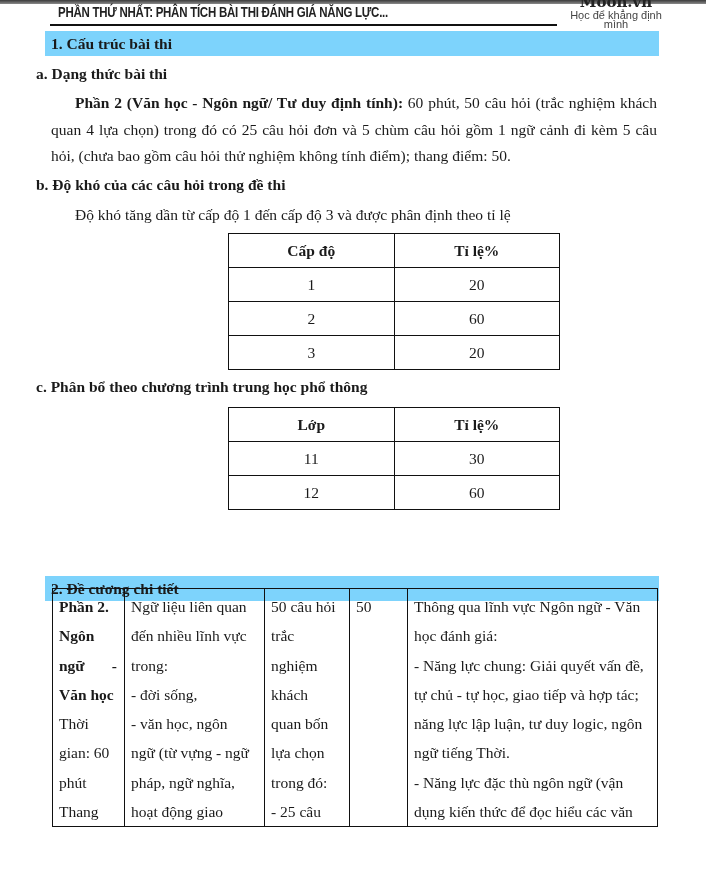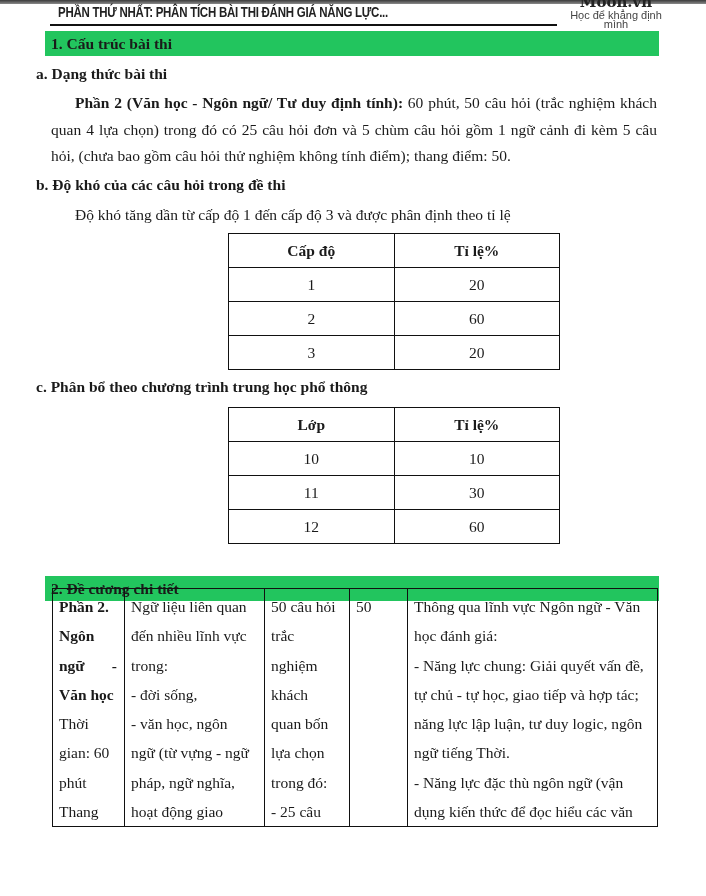--- a/index.html
+++ b/index.html
@@ -17,21 +17,21 @@
     font-family:"Liberation Sans","DejaVu Sans",sans-serif; font-weight:bold;
     font-size:14px; letter-spacing:-0.3px; transform:scaleX(0.82); transform-origin:left;
     color:#222; white-space:nowrap;
   }
   .title-rule { position:absolute; left:50px; top:24px; width:507px; height:2px; background:#111; }
   .logo { position:absolute; left:566px; top:-6px; width:100px; text-align:center; }
   .logo-mark { font-family:"DejaVu Serif",serif; font-weight:bold; font-size:15px; color:#222; line-height:17px; }
   .logo-tag { font-family:"Liberation Sans",sans-serif; font-size:11px; color:#444; line-height:9px; }
 
   .band {
-    position:absolute; left:45px; width:614px; height:25px; background:#22c55e;
+    position:absolute; left:45px; width:614px; height:25px; background:#7dd3fc;
     font-weight:bold; font-size:15.5px; line-height:25px; padding-left:6px; box-sizing:border-box;
   }
   .h3 { position:absolute; left:36px; font-weight:bold; font-size:15.5px; white-space:nowrap; }
   .para {
     position:absolute; left:51px; width:606px; font-size:15.5px; line-height:26.5px;
     text-align:justify;
   }
   .para .indent { padding-left:24px; }
   .para b { font-weight:bold; }
   .plain { position:absolute; left:75px; font-size:15.5px; white-space:nowrap; }
@@ -98,24 +98,20 @@
 
 <div class="h3" style="top:378px;">c. Phân bổ theo chương trình trung học phổ thông</div>
 
 <table class="small" style="top:407px;">
   <tbody>
       <tr>
     <th>Lớp</th>
     <th>Tỉ lệ%</th>
   </tr>
   <tr>
-    <td>10</td>
-    <td>10</td>
-  </tr>
-  <tr>
     <td>11</td>
     <td>30</td>
   </tr>
   <tr>
     <td>12</td>
     <td>60</td>
   </tr>
 </tbody>
   </table>
 

